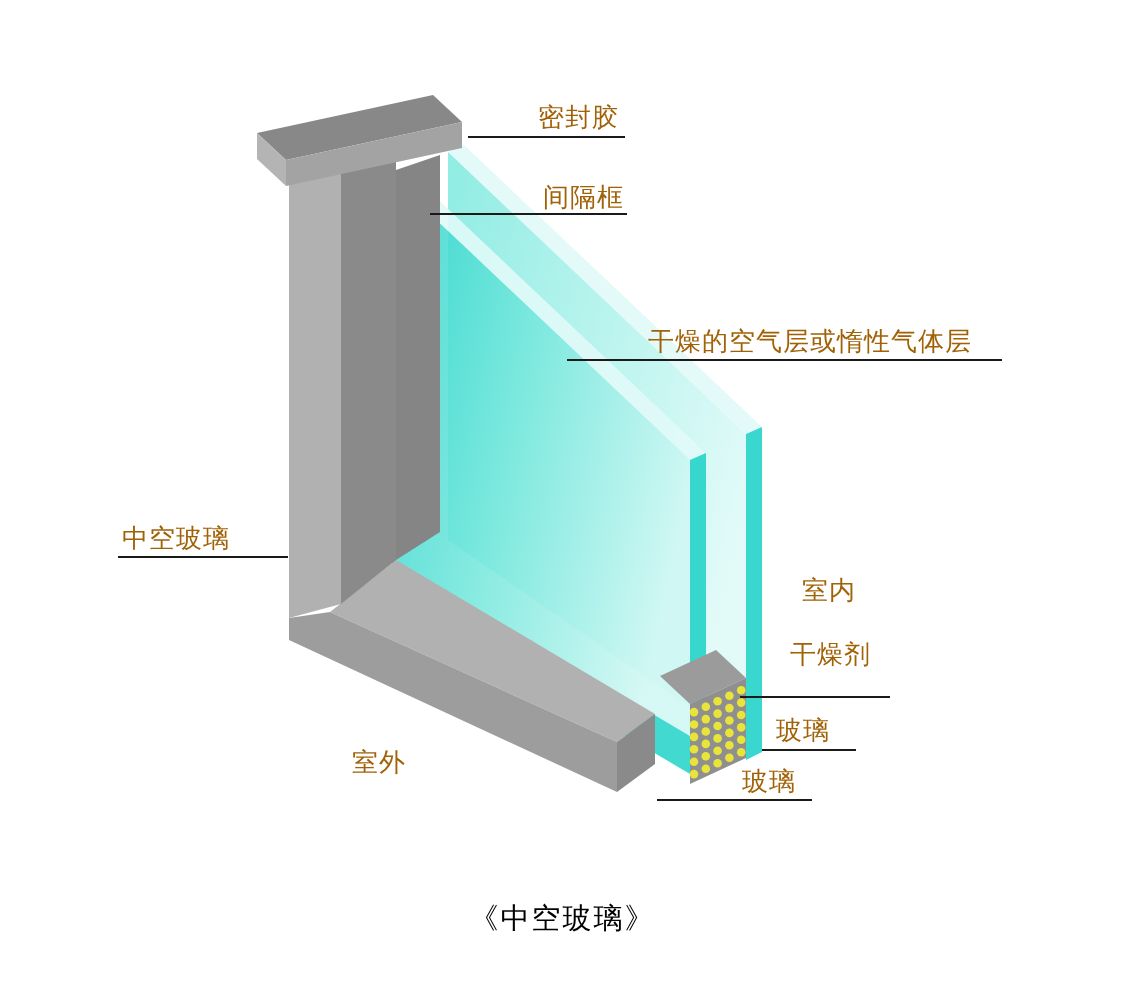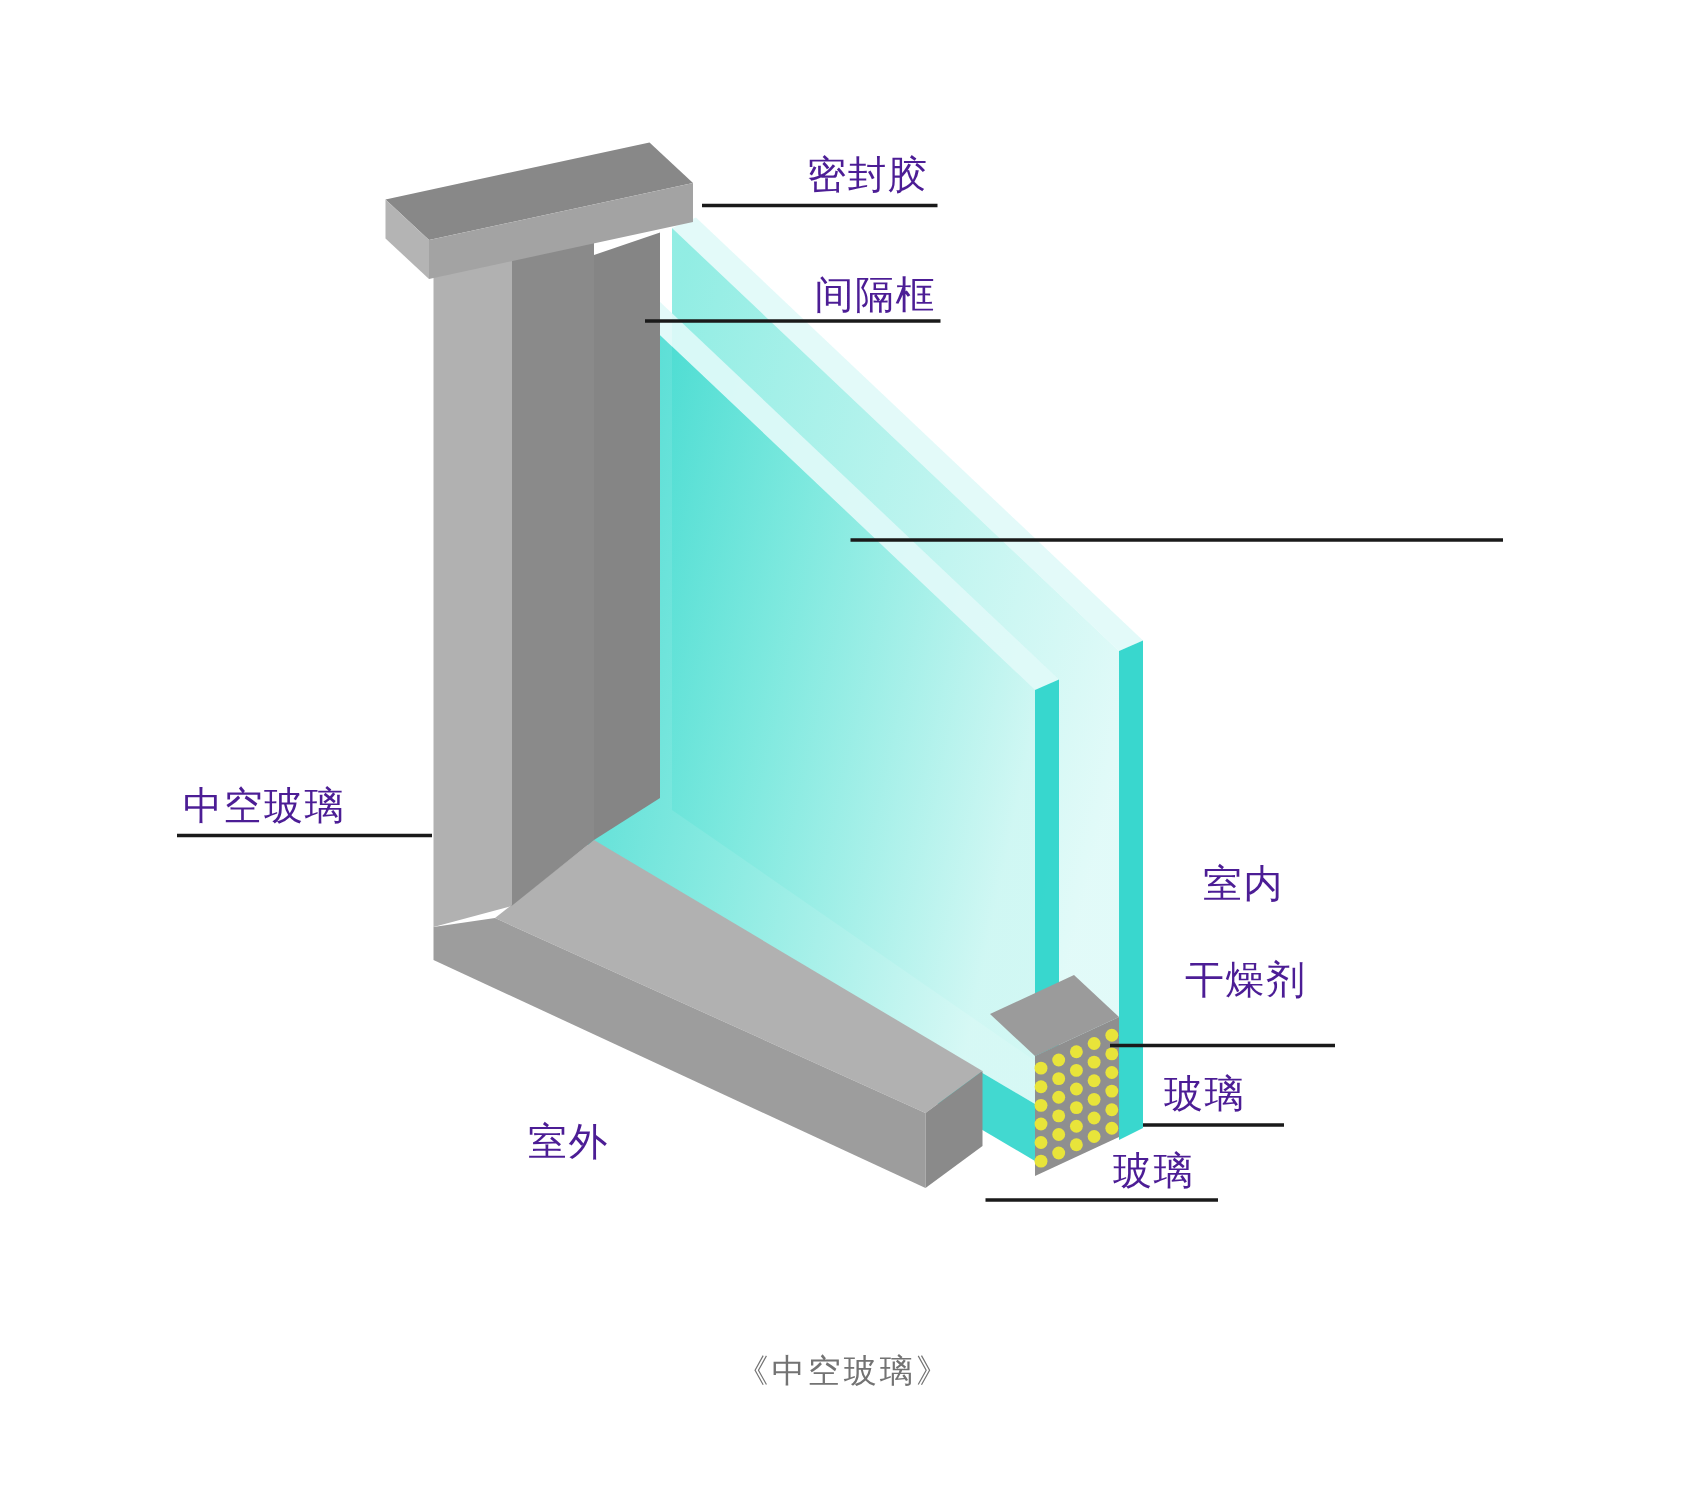--- a/index.html
+++ b/index.html
@@ -1,20 +1,20 @@
 <!DOCTYPE html>
 <html><head>
 <meta charset="utf-8">
 <style>
   html,body{margin:0;padding:0}
   body{background:#ffffff;font-family:"DejaVu Serif","Liberation Serif",serif}
   .stage{position:relative;width:1125px;height:1001px;background:#ffffff;overflow:hidden}
   svg.diagram{position:absolute;left:0;top:0}
-  .label{position:absolute;font-size:26px;line-height:1.15;color:#4c1d95;letter-spacing:1px;white-space:nowrap}
-  .title{position:absolute;left:0;top:899px;width:100%;text-align:center;font-size:22px;color:#737373;letter-spacing:2px}
+  .label{position:absolute;font-size:26px;line-height:1.15;color:#a16207;letter-spacing:1px;white-space:nowrap}
+  .title{position:absolute;left:0;top:899px;width:100%;text-align:center;font-size:29px;color:#000000;letter-spacing:2px}
 </style>
 </head>
 <body>
 
 <div class="stage">
 
   <svg class="diagram" width="1125" height="1001" viewBox="0 0 1125 1001">
     <defs>
       <linearGradient id="gradOuter" x1="0" y1="0.15" x2="1" y2="0.55">
         <stop offset="0" stop-color="#2ed5cb"></stop>
@@ -88,20 +88,21 @@
     <line x1="430" y1="214" x2="627" y2="214" stroke-width="2.2" stroke="#1a1a1a"></line>
     <line x1="567" y1="360" x2="1002" y2="360" stroke-width="2.2" stroke="#1a1a1a"></line>
     <line x1="118" y1="557" x2="288" y2="557" stroke-width="2.2" stroke="#1a1a1a"></line>
     <line x1="740" y1="697" x2="890" y2="697" stroke-width="2.2" stroke="#1a1a1a"></line>
     <line x1="762" y1="750" x2="856" y2="750" stroke-width="2.2" stroke="#1a1a1a"></line>
     <line x1="657" y1="800" x2="812" y2="800" stroke-width="2.2" stroke="#1a1a1a"></line>
   </svg>
 
   <div class="label" style="left:538px;top:103px">密封胶</div>
   <div class="label" style="left:543px;top:183px">间隔框</div>
+  <div class="label" style="left:648px;top:327px">干燥的空气层或惰性气体层</div>
   <div class="label" style="left:122px;top:524px">中空玻璃</div>
   <div class="label" style="left:802px;top:576px">室内</div>
   <div class="label" style="left:790px;top:640px">干燥剂</div>
   <div class="label" style="left:776px;top:716px">玻璃</div>
   <div class="label" style="left:742px;top:767px">玻璃</div>
   <div class="label" style="left:352px;top:748px">室外</div>
 
   <div class="title">《中空玻璃》</div>
 </div>
 

